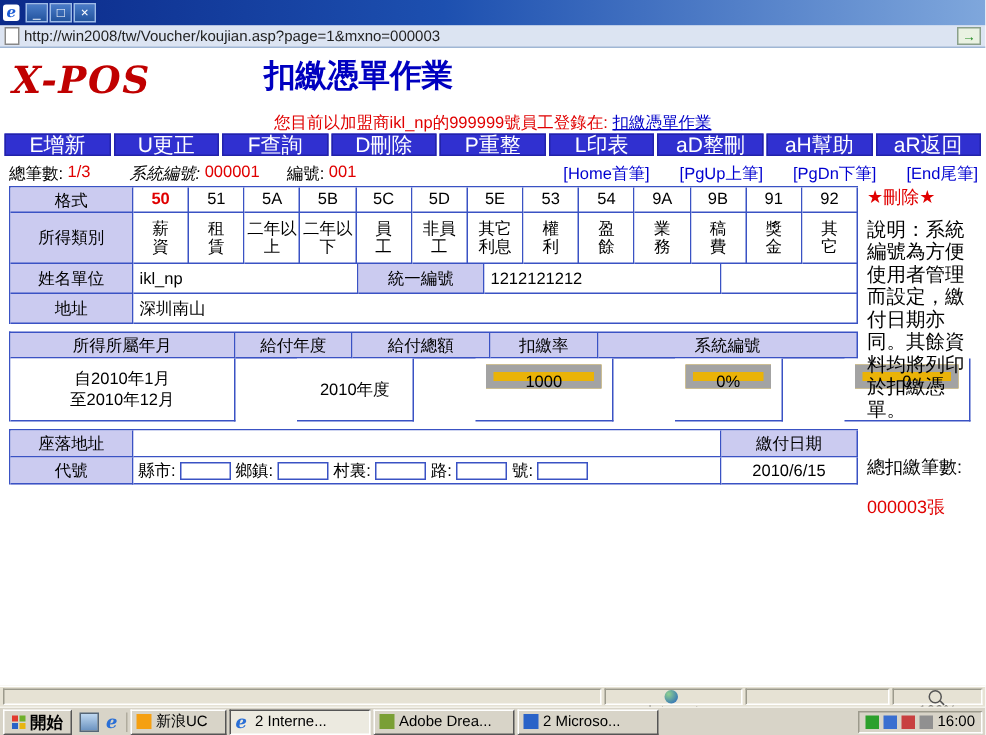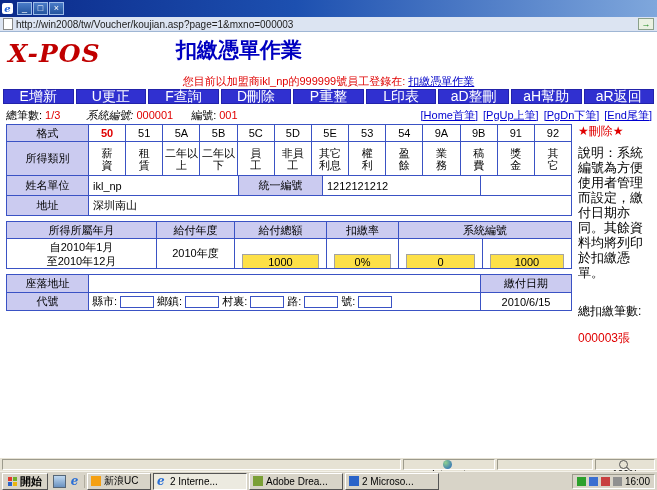--- a/index.html
+++ b/index.html
@@ -36,54 +36,54 @@
   .toolbar{position:absolute;top:57px;left:3px;right:3px;height:15px;display:flex;gap:2px;}
   .tbtn{flex:1;background:#3030D0;border:1px solid #2222AA;color:#fff;font-size:14px;
     line-height:13px;text-align:center;box-sizing:border-box;cursor:pointer;}
 
   .recordbar{position:absolute;top:76px;left:6px;right:5px;height:14px;display:flex;align-items:center;font-size:11px;}
   .rb-lbl{color:#000;}
   .rb-val{color:#E00000;margin-left:3px;}
   .rb-gap{margin-left:26px;font-style:italic;}
   .rb-gap2{margin-left:18px;}
   .rb-spacer{flex:1;}
-  .rb-nav{color:#0000D0;margin-left:5px;cursor:pointer;white-space:nowrap;text-decoration:underline;}
+  .rb-nav{color:#0000D0;margin-left:20px;cursor:pointer;white-space:nowrap;}
 
   
   .form{position:absolute;top:92px;left:6px;width:566px;font-size:11px;}
   .fblock{border-top:1px solid #3A52C4;border-left:1px solid #3A52C4;}
   .fblock + .fblock{margin-top:5px;}
   .frow{display:flex;}
   .fc{border-right:1px solid #3A52C4;border-bottom:1px solid #3A52C4;box-sizing:border-box;
     display:flex;align-items:center;justify-content:center;background:#fff;color:#000;overflow:hidden;}
   .lavender{background:#CBCBF0;}
   .w-label{width:82px;flex:none;}
   .grow{flex:1;}
   .left{justify-content:flex-start;padding-left:4px;}
   .r-format{height:17px;}
   .r-cat{height:34px;}
   .r-name{height:20px;}
   .r-addr{height:20px;}
   .r-th{height:17px;}
-  .r-td{height:30px;}
+  .r-td{height:42px;gap:41px;}
   .r-loc{height:18px;}
   .r-code{height:18px;}
   .fmt{flex:1;cursor:pointer;}
   .fmt.sel{color:#E00000;font-weight:bold;}
   .cat{flex:1;white-space:pre-line;text-align:center;line-height:12px;}
   .c150{width:150px;flex:none;}
   .c78{width:78px;flex:none;}
   .c92{width:92px;flex:none;}
   .c72{width:72px;flex:none;}
   .c84{width:84px;flex:none;}
   .c158{width:158px;flex:none;}
   .c392{width:392px;flex:none;}
   .vtop{align-items:flex-start;}
-  .numbox{margin-top:15px;width:calc(100% - 14px);height:16px;line-height:14px;border:1px solid #a3a3a3;
-    box-sizing:border-box;text-align:center;background:#fde047;}
+  .numbox{margin-top:4px;width:calc(100% - 14px);height:16px;line-height:14px;border:5px solid #a3a3a3;
+    box-sizing:border-box;text-align:center;background:#eab308;}
   .period{flex-direction:column;line-height:14px;}
   .codefields{justify-content:flex-start;padding:0 3px;gap:3px;}
   .cf-lbl{white-space:nowrap;}
   .cf-input{width:34px;height:12px;border:1px solid #3A52C4;background:#fff;display:inline-block;box-sizing:border-box;cursor:text;}
 
   
   .side{position:absolute;top:92px;left:578px;width:76px;font-size:13px;line-height:15px;color:#000;}
   .sb-del{color:#E00000;font-size:12px;}
   .sb-desc{margin-top:6px;}
   .sb-total-lbl{margin-top:24px;font-size:12px;}

